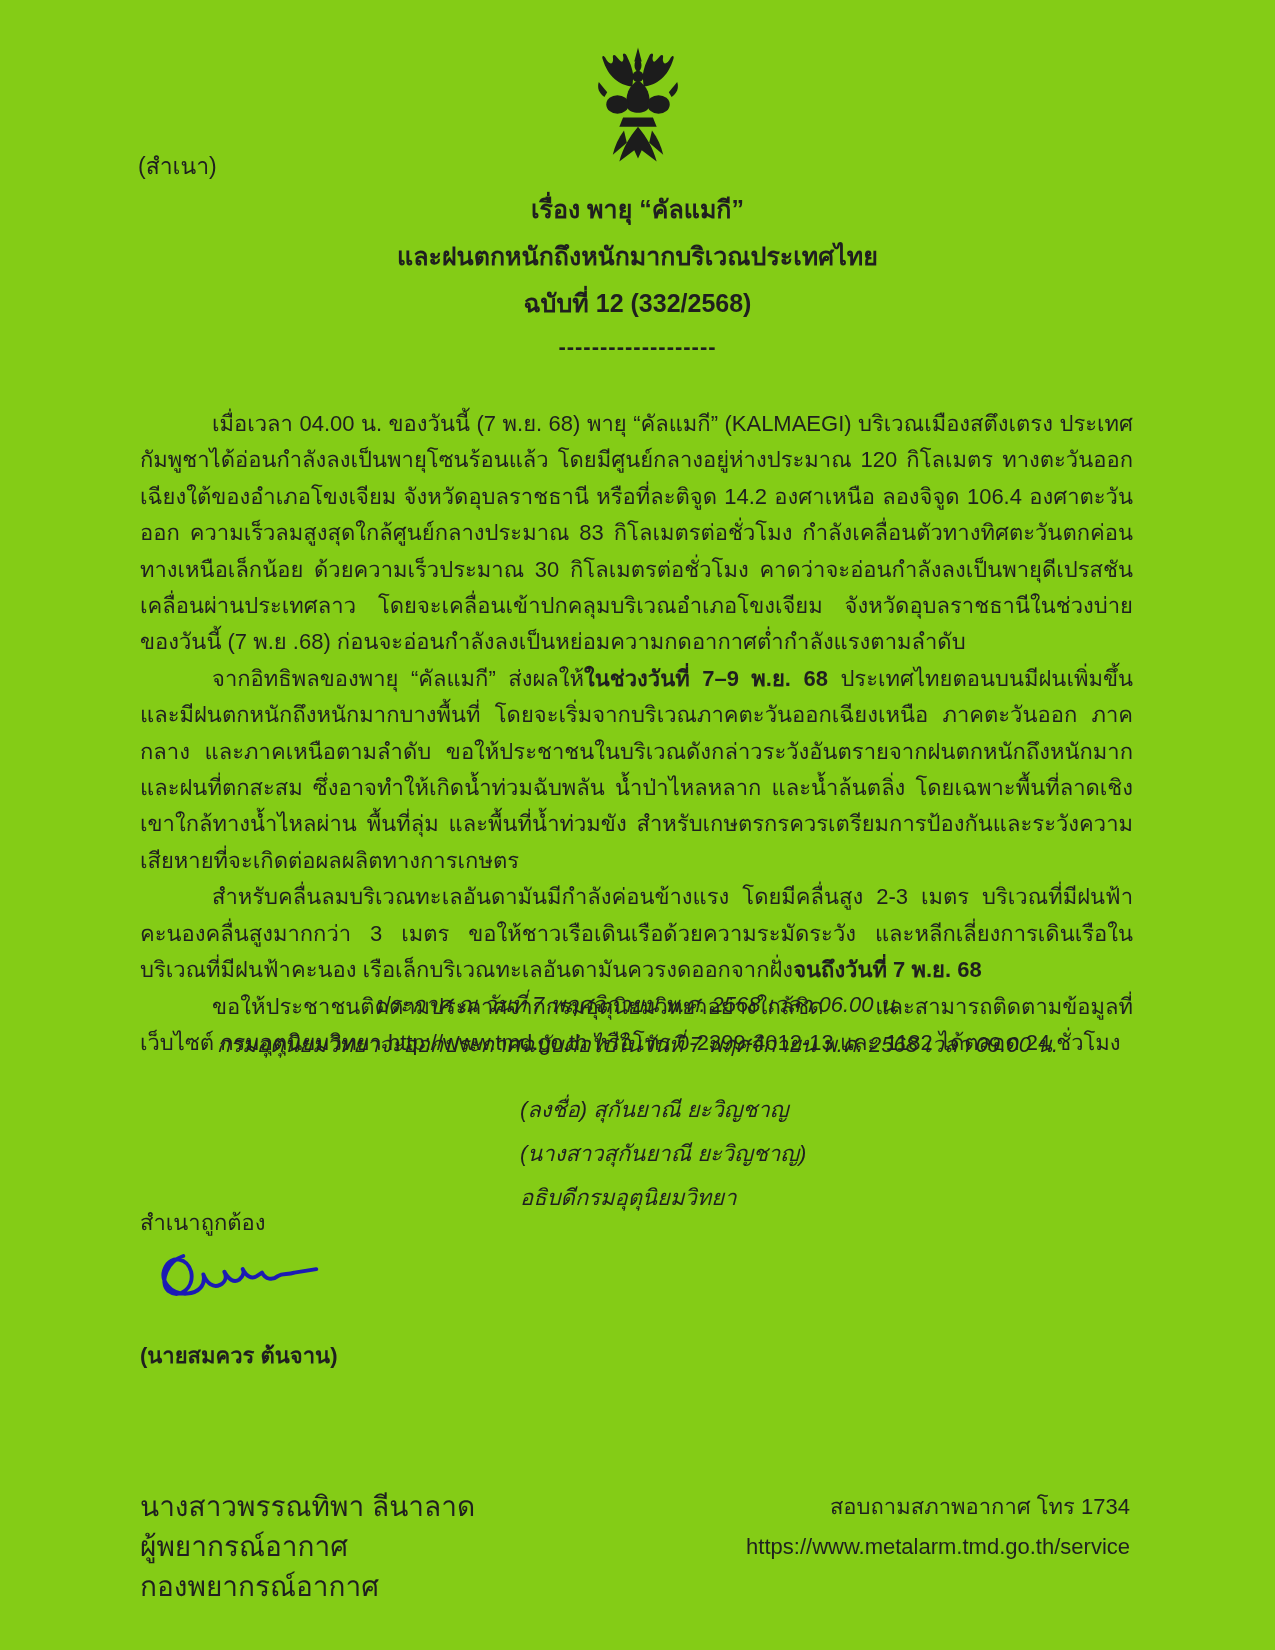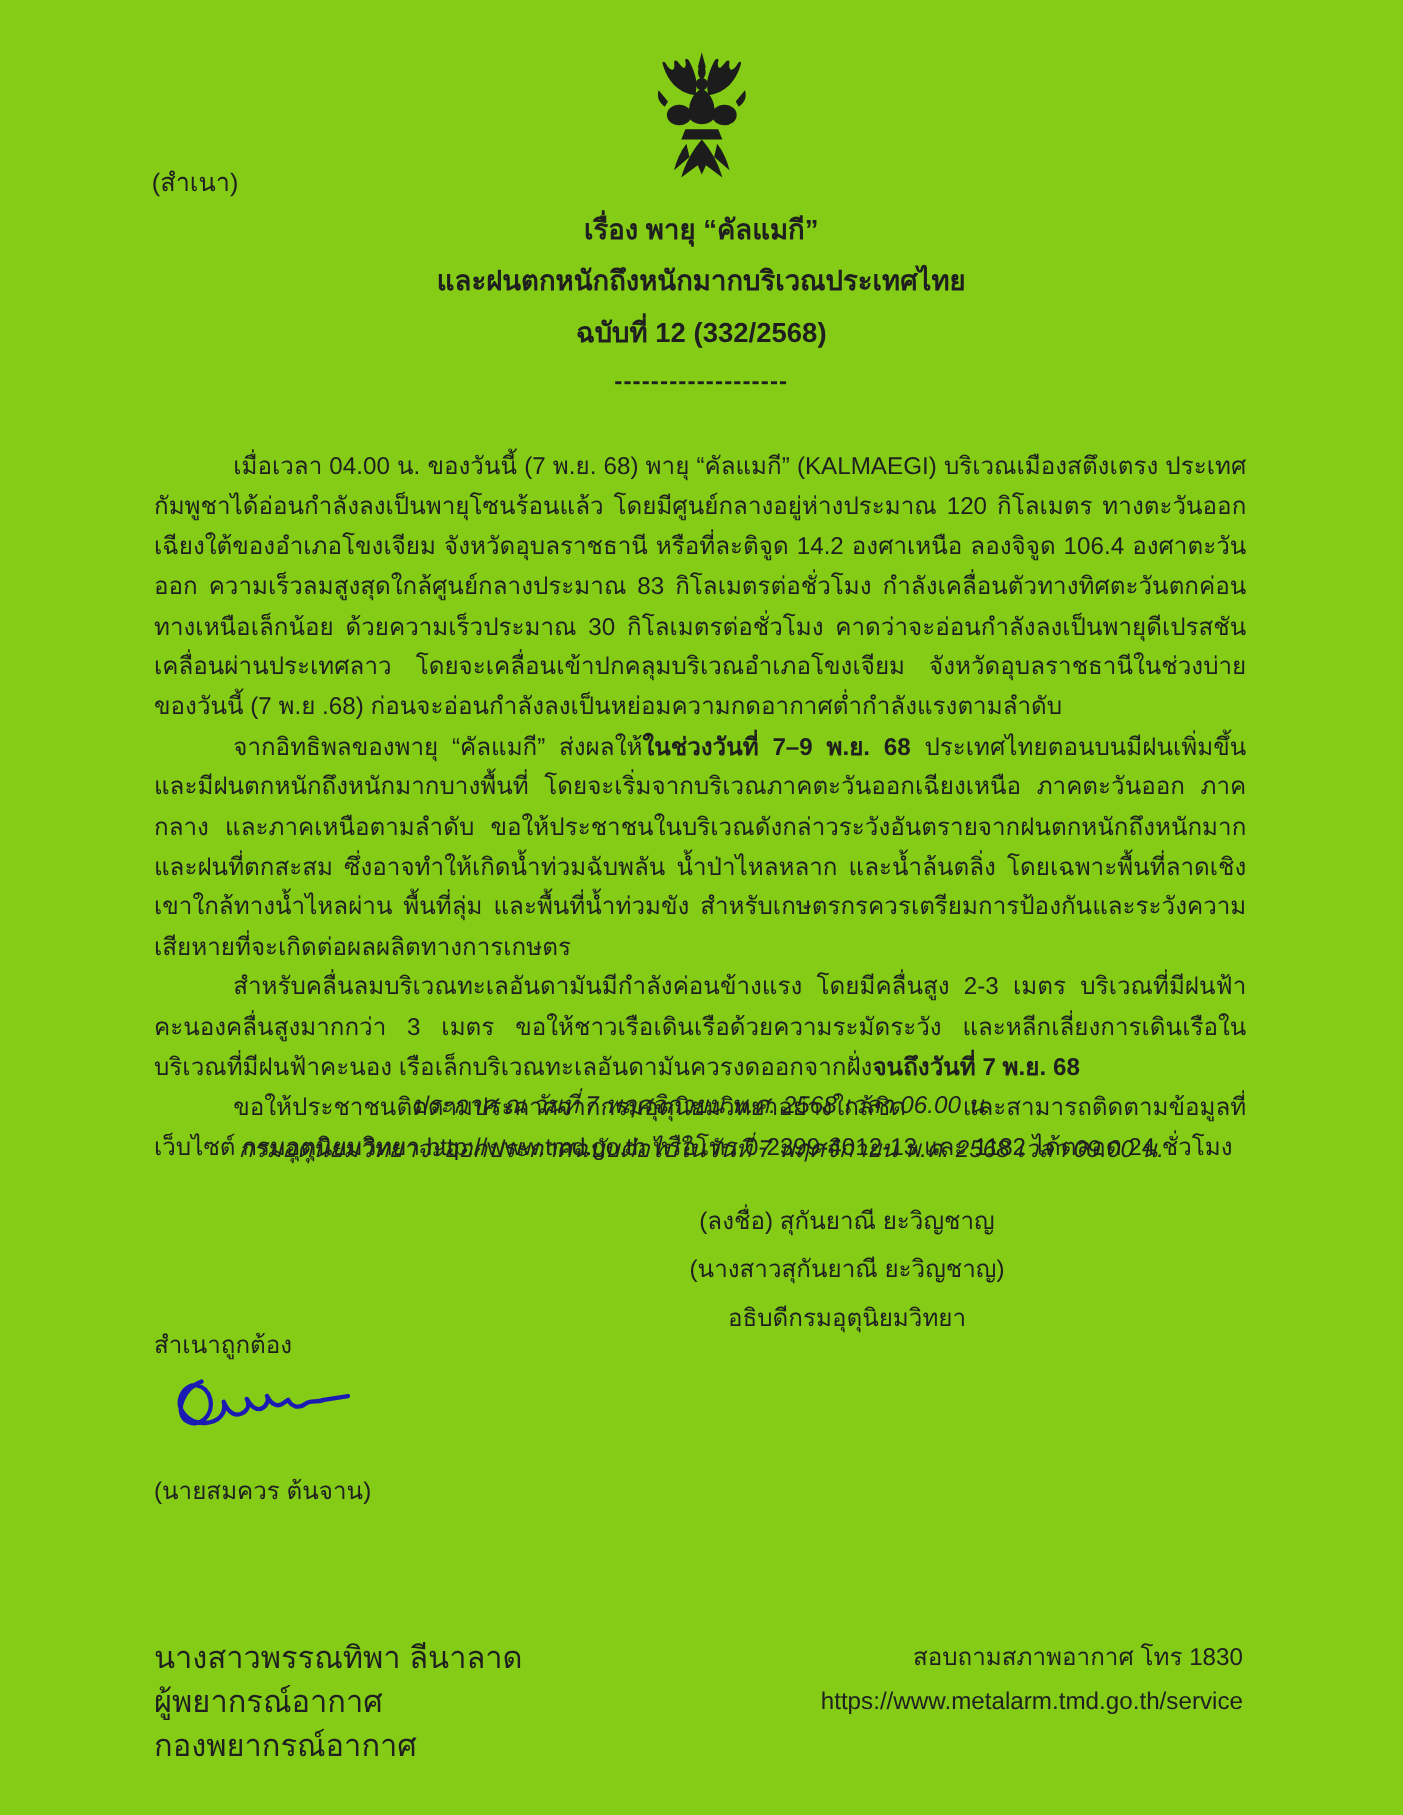--- a/index.html
+++ b/index.html
@@ -73,39 +73,40 @@
     text-align: center;
     font-size: 22px;
     line-height: 40px;
     font-style: italic;
   }
   .signature-block {
     position: absolute;
     top: 1088px;
     left: 520px;
     width: 500px;
-    text-align: center;
+    text-align: left;
     font-size: 22px;
     line-height: 44px;
+    font-style: italic;
   }
   .certification-block {
     position: absolute;
     top: 1206px;
     left: 140px;
     width: 420px;
     font-size: 22px;
   }
   .certification-block .cert-label { line-height: 34px; }
   .handwritten-signature {
     display: block;
     width: 190px;
     height: 70px;
     margin: 2px 0 0 6px;
   }
-  .cert-name { line-height: 43px; margin-top: 22px; }
+  .cert-name { line-height: 43px; margin-top: 22px; font-weight: bold; }
   .cert-position { line-height: 43px; }
   .footer-left {
     position: absolute;
     top: 1487px;
     left: 140px;
     font-size: 28px;
     line-height: 40px;
   }
   .footer-right {
     position: absolute;
@@ -175,17 +176,17 @@
     <div class="cert-name">(นายสมควร  ต้นจาน)</div>
   </div>
 
   <div class="footer-left">
     <div>นางสาวพรรณทิพา ลีนาลาด</div>
     <div>ผู้พยากรณ์อากาศ</div>
     <div>กองพยากรณ์อากาศ</div>
   </div>
 
   <div class="footer-right">
-    <div>สอบถามสภาพอากาศ โทร 1830</div>
+    <div>สอบถามสภาพอากาศ โทร 1734</div>
     <div>https://www.metalarm.tmd.go.th/service</div>
   </div>
 
 </div>
 
 </body></html>

